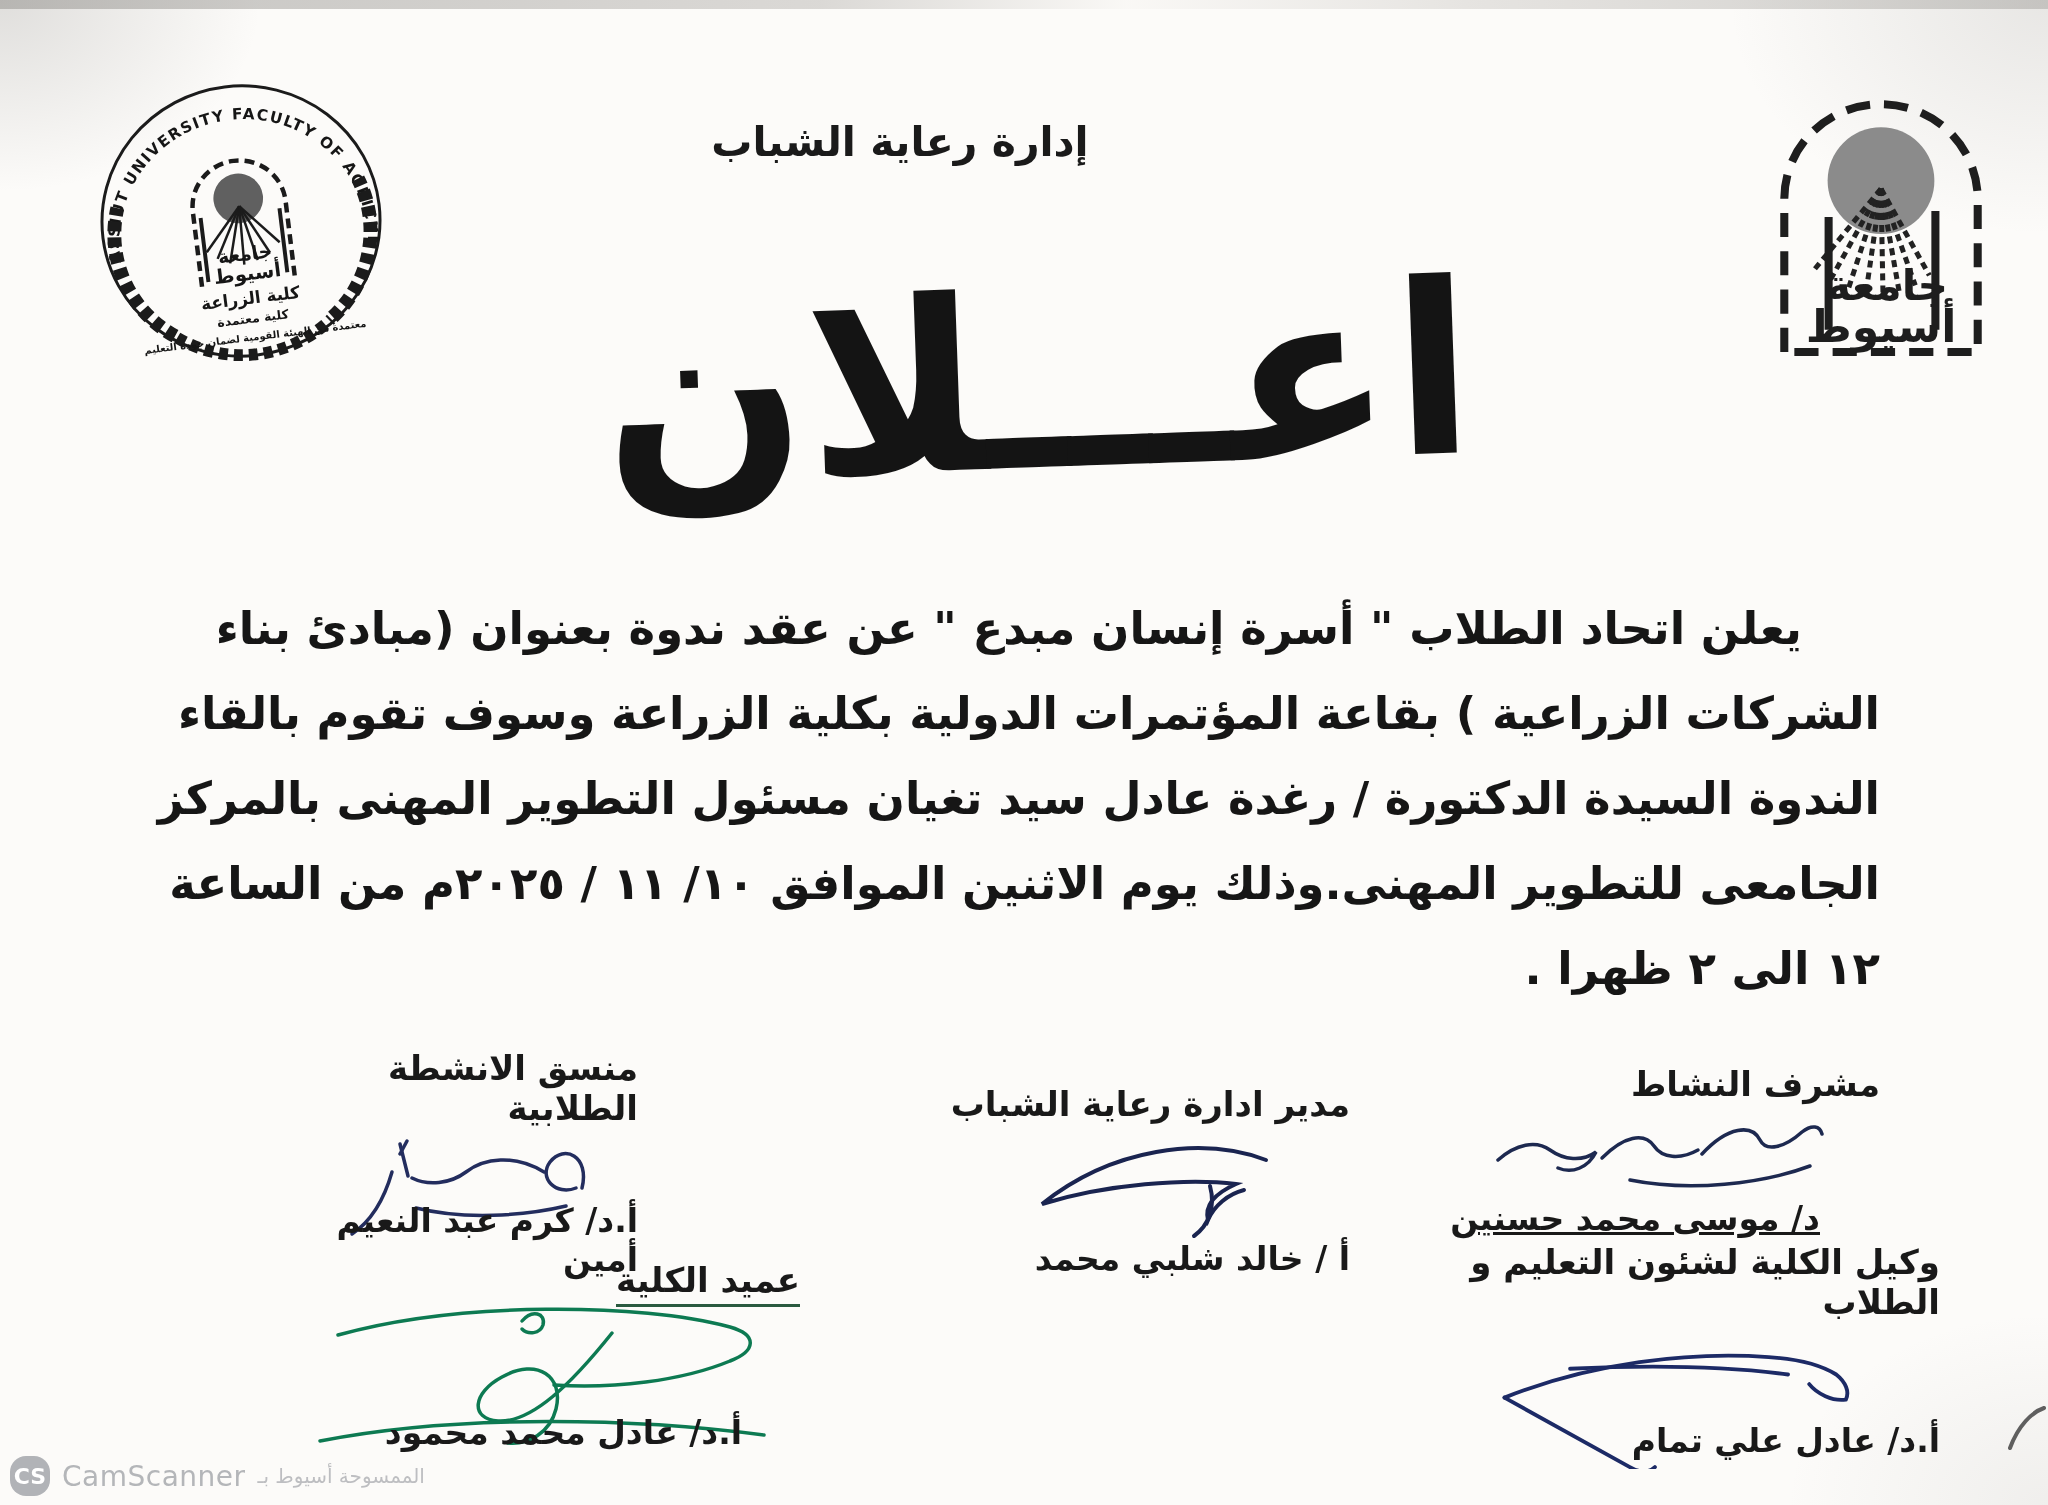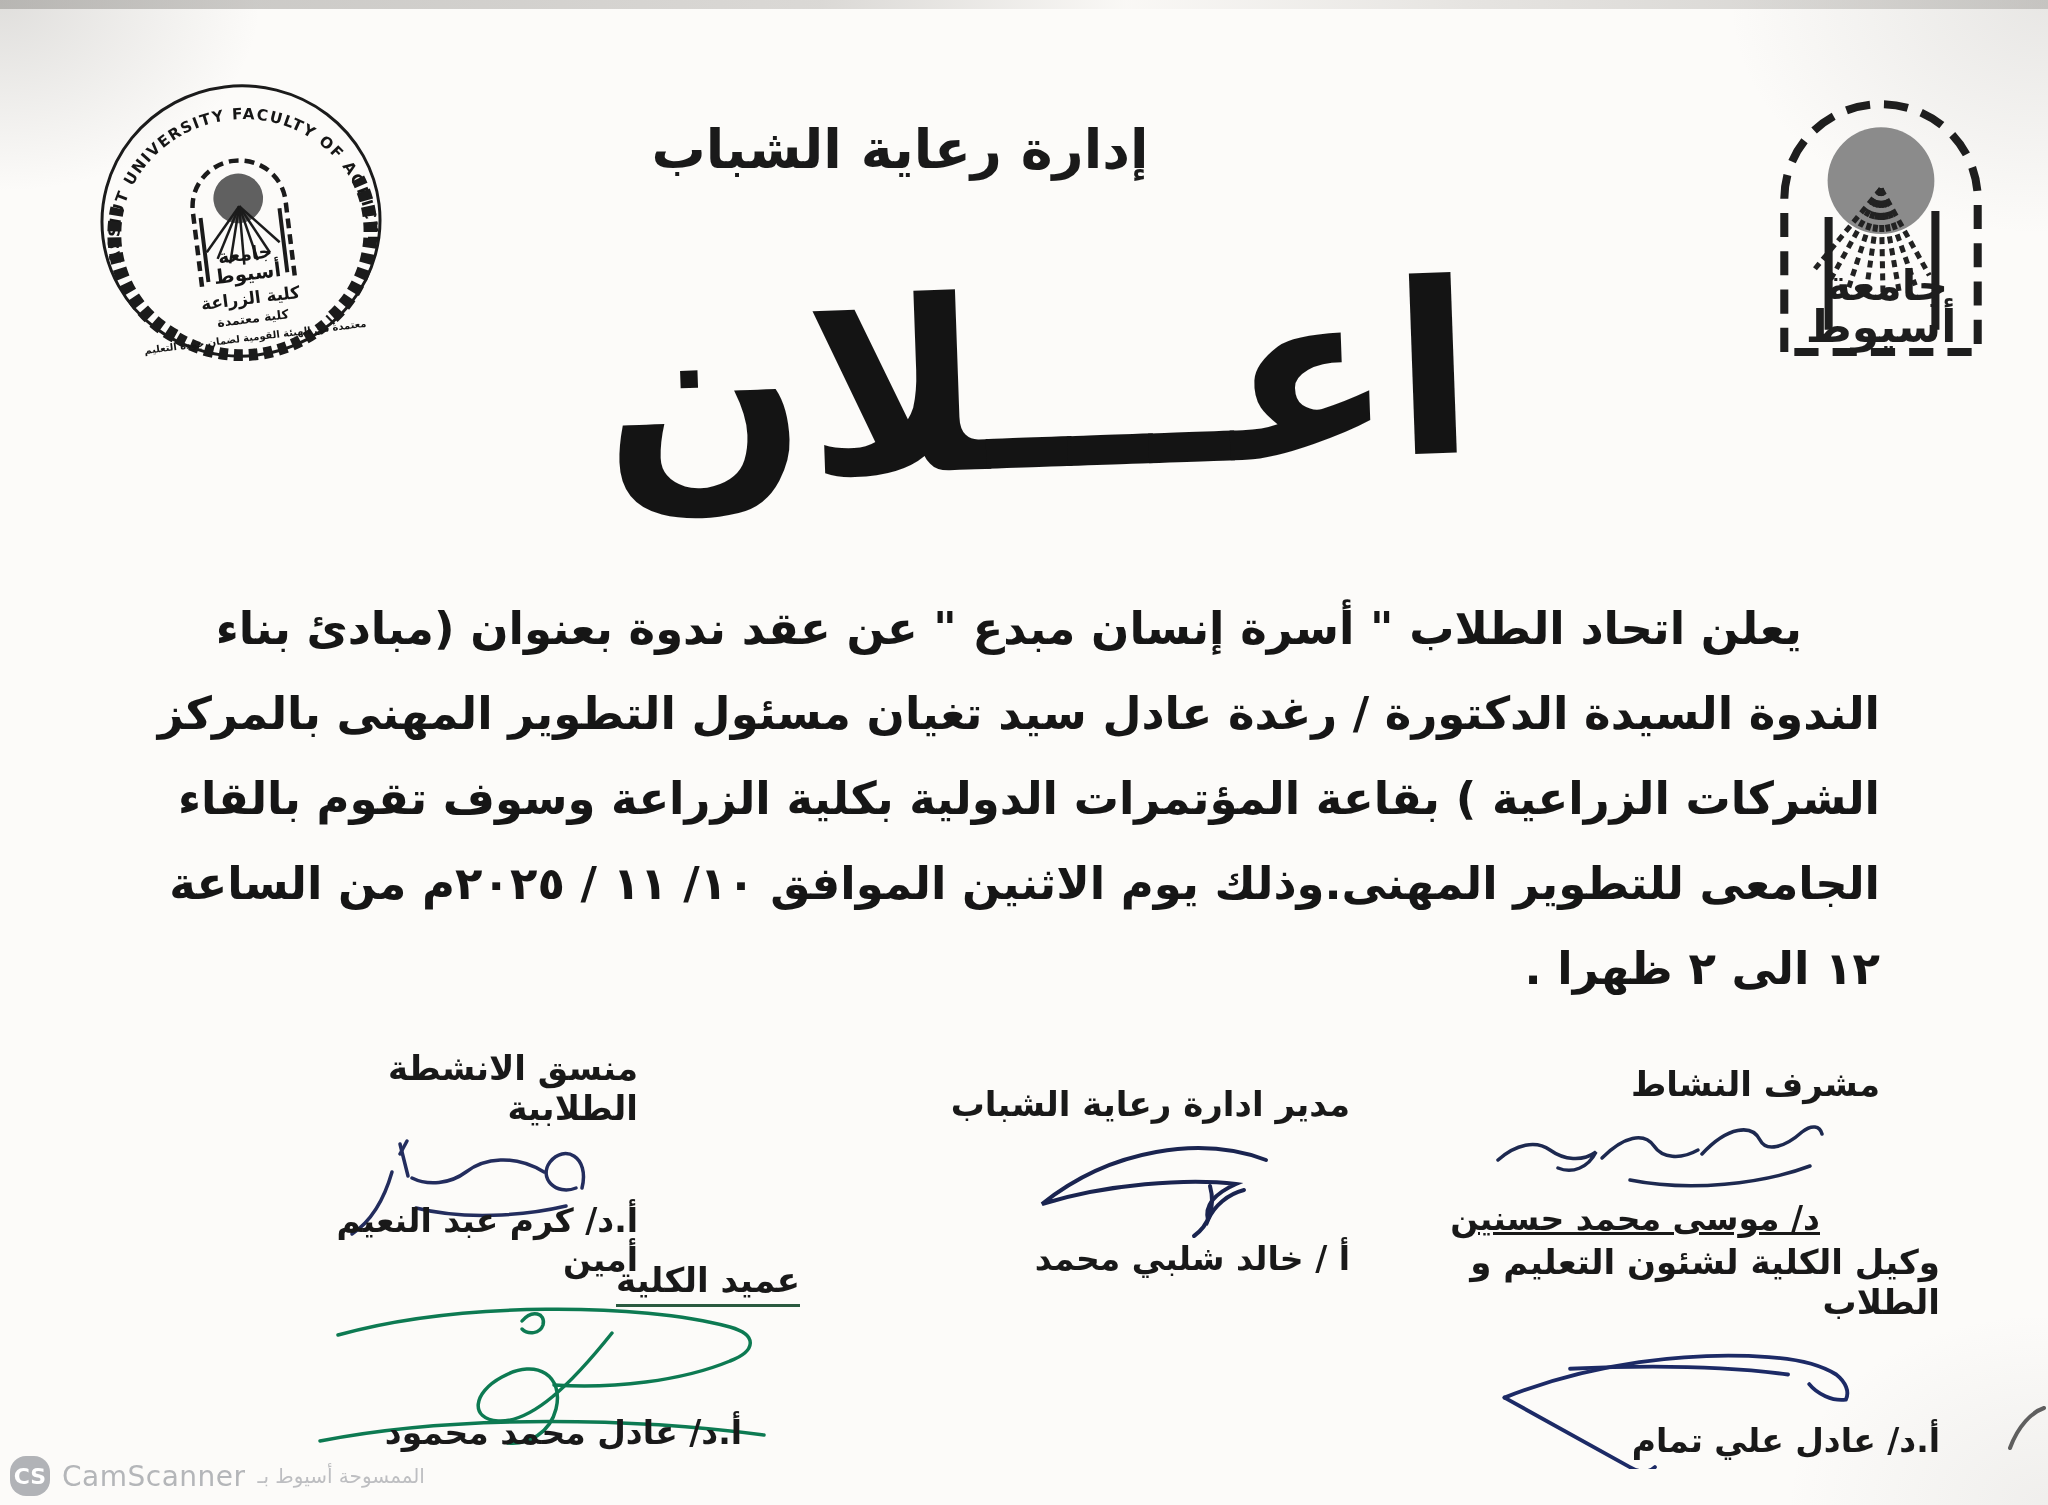--- a/index.html
+++ b/index.html
@@ -14,21 +14,21 @@
     font-family:"DejaVu Sans", sans-serif; color:#1a1a1a;
   }
   .abs { position:absolute; }
   .ar { direction:rtl; }
   .scan-top {
     left:0; top:0; width:2048px; height:9px; opacity:.5;
     background:linear-gradient(90deg,#8f8d89 0%,#b9b6b2 40%,#f7f5f2 55%,#cfccc8 72%,#a3a19d 100%);
   }
   .header-org { left:480px; top:94px; width:840px; text-align:center; }
   .org1 { font-size:47px; font-weight:bold; }
-  .org2 { font-size:54px; font-weight:bold; margin-top:24px; }
+  .org2 { font-size:41px; font-weight:bold; margin-top:24px; }
   .seal-wrap  { left:92px;  top:78px;  width:298px; height:286px; }
   .stamp-wrap { left:1764px; top:88px; width:234px; height:274px; }
   .big-title {
     left:605px; top:240px; width:870px; height:330px;
     font-size:238px; font-weight:bold; text-align:center; line-height:1.22;
     letter-spacing:-5px; color:#141414; transform:rotate(-2deg);
   }
   .body-text { left:105px; top:586px; width:1775px; font-size:45px; font-weight:bold;
                line-height:85px; text-align:right; color:#161616; }
   .body-line.indent { padding-right:78px; }
@@ -121,22 +121,22 @@
         <text x="122" y="210" font-size="42">جامعة</text>
         <text x="116" y="252" font-size="44">أسيوط</text>
       </g>
     </svg>
   </div>
 
   <div class="abs big-title ar">اعـــلان</div>
 
   <div class="abs body-text ar">
     <div class="body-line indent">يعلن اتحاد الطلاب " أسرة إنسان مبدع " عن عقد ندوة بعنوان (مبادئ بناء</div>
+    <div class="body-line">الشركات الزراعية ) بقاعة المؤتمرات الدولية  بكلية الزراعة وسوف تقوم بالقاء</div>
     <div class="body-line">الندوة السيدة الدكتورة / رغدة عادل سيد تغيان مسئول التطوير المهنى بالمركز</div>
-    <div class="body-line">الشركات الزراعية ) بقاعة المؤتمرات الدولية  بكلية الزراعة وسوف تقوم بالقاء</div>
     <div class="body-line">الجامعى للتطوير المهنى.وذلك يوم الاثنين الموافق ١٠/ ١١ / ٢٠٢٥م من الساعة</div>
     <div class="body-line">١٢ الى ٢ ظهرا .</div>
   </div>
 
   <div class="sig-block blk-supervisor ar">
     <div class="sig-title">مشرف النشاط</div>
     <svg class="sig-svg" width="340" height="95" viewBox="0 0 340 95">
       <g stroke="#1d2950" stroke-width="3.5" fill="none" stroke-linecap="round">
         <path d="M 8,56 C 26,40 46,36 60,46 C 74,56 92,58 106,48 C 98,64 82,70 68,64"></path>
         <path d="M 112,54 C 134,32 154,28 164,42 C 172,54 190,56 208,46"></path>

